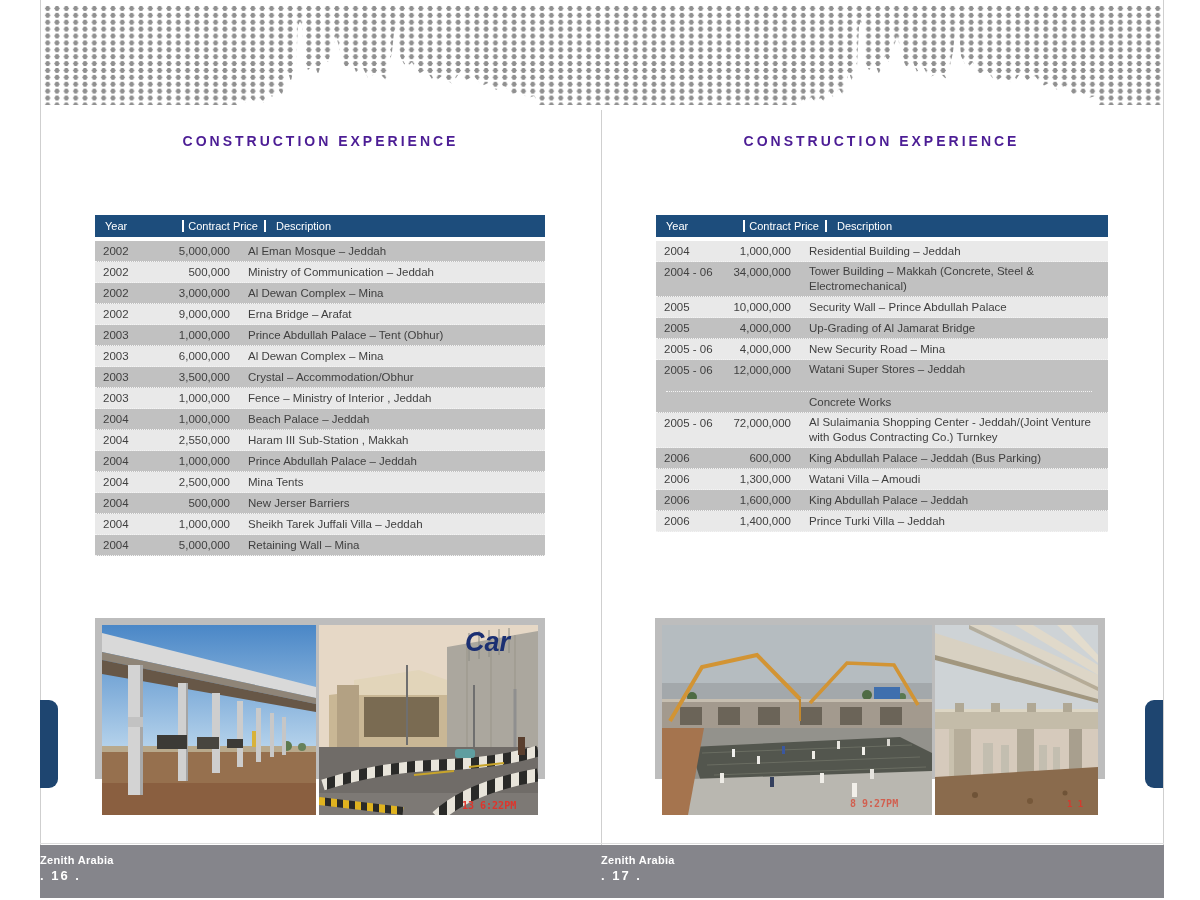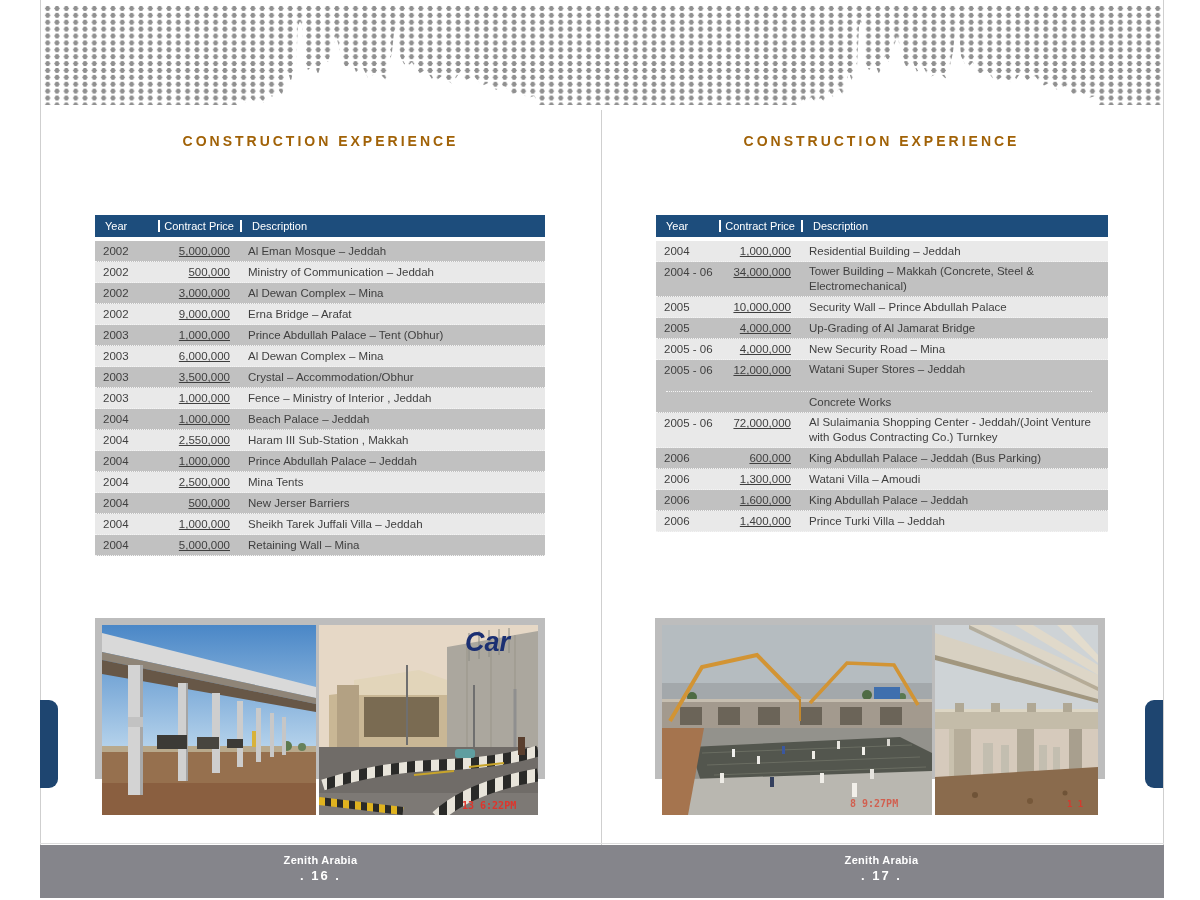--- a/index.html
+++ b/index.html
@@ -15,49 +15,49 @@
 
   
   .dot-band{position:absolute;left:42px;top:4px;width:1121px;height:101px;
     background-image:radial-gradient(circle,#909090 2.3px,rgba(144,144,144,0) 2.6px);
     background-size:9.33px 6.9px;background-position:1px 1px;}
   .skyline{position:absolute;bottom:-1px;height:96px;width:300px;}
   .skyline.p1{left:196px;} .skyline.p2{left:757px;}
 
   
   .page-title{position:absolute;top:133px;width:561px;text-align:center;
-    color:#a16207;font-size:14px;font-weight:bold;letter-spacing:3px;}
+    color:#4c1d95;font-size:14px;font-weight:bold;letter-spacing:3px;}
   .page-title.l{left:40px;} .page-title.r{left:601px;}
 
   
   .xtable{position:absolute;top:215px;font-size:11.5px;color:#3f3f3f;}
   .xtable.l{left:95px;width:450px;} .xtable.r{left:656px;width:452px;}
   .thead{display:flex;height:22px;background:#1d4d7c;color:#ffffff;font-size:11px;align-items:center;}
   .th{box-sizing:border-box;}
-  .th.year{width:63px;padding-left:10px;}
+  .th.year{width:87px;padding-left:10px;}
   .th.price{width:78px;text-align:right;padding-right:6px;border-left:2px solid #fff;box-sizing:content-box;width:74px;}
   .th.desc{flex:1;padding-left:10px;border-left:2px solid #fff;}
   .tbody{margin-top:4px;}
   .trow{display:flex;min-height:20px;align-items:center;border-bottom:1px dotted #f4f4f4;}
   .trow.dark{background:#c1c1c1;} .trow.light{background:#e9e9e9;}
   .cell{box-sizing:border-box;padding-top:2px;padding-bottom:2px;line-height:15px;}
   .cell.year{width:65px;padding-left:8px;align-self:flex-start;padding-top:3px;}
-  .cell.price{width:78px;text-align:right;padding-right:8px;align-self:flex-start;padding-top:3px;text-decoration:underline;}
+  .cell.price{width:78px;text-align:right;padding-right:8px;align-self:flex-start;padding-top:3px;}
   .cell.desc{flex:1;padding-left:10px;padding-right:16px;}
   .desc2{border-top:1px dotted #f4f4f4;margin-left:-143px;padding-left:143px;margin-top:14px;padding-top:3px;min-height:15px;}
 
   
   .photo-panel{position:absolute;top:618px;width:450px;height:161px;background:#bdbdbd;
     box-sizing:border-box;padding:7px;display:flex;gap:3px;}
   .photo-panel.l{left:95px;} .photo-panel.r{left:655px;}
   .photo{height:190px;display:block;}
 
   
   .footer-bar{position:absolute;left:40px;top:845px;width:1124px;height:53px;background:#85858b;}
-  .footer-half{position:absolute;top:0;width:561px;height:53px;text-align:center;color:#ffffff;}
+  .footer-half{position:absolute;top:0;width:561px;height:53px;color:#ffffff;}
   .footer-half.l{left:0;} .footer-half.r{left:561px;}
   .footer-brand{font-size:11px;font-weight:bold;margin-top:9px;letter-spacing:0.3px;}
   .footer-page{font-size:13px;font-weight:bold;letter-spacing:2px;margin-top:2px;}
 
   
   .side-tab{position:absolute;top:700px;width:18px;height:88px;background:#1e4570;}
   .side-tab.l{left:40px;border-radius:0 9px 9px 0;}
   .side-tab.r{left:1145px;border-radius:9px 0 0 9px;}
 
   .ts{font-family:"DejaVu Sans Mono",monospace;font-weight:bold;}

